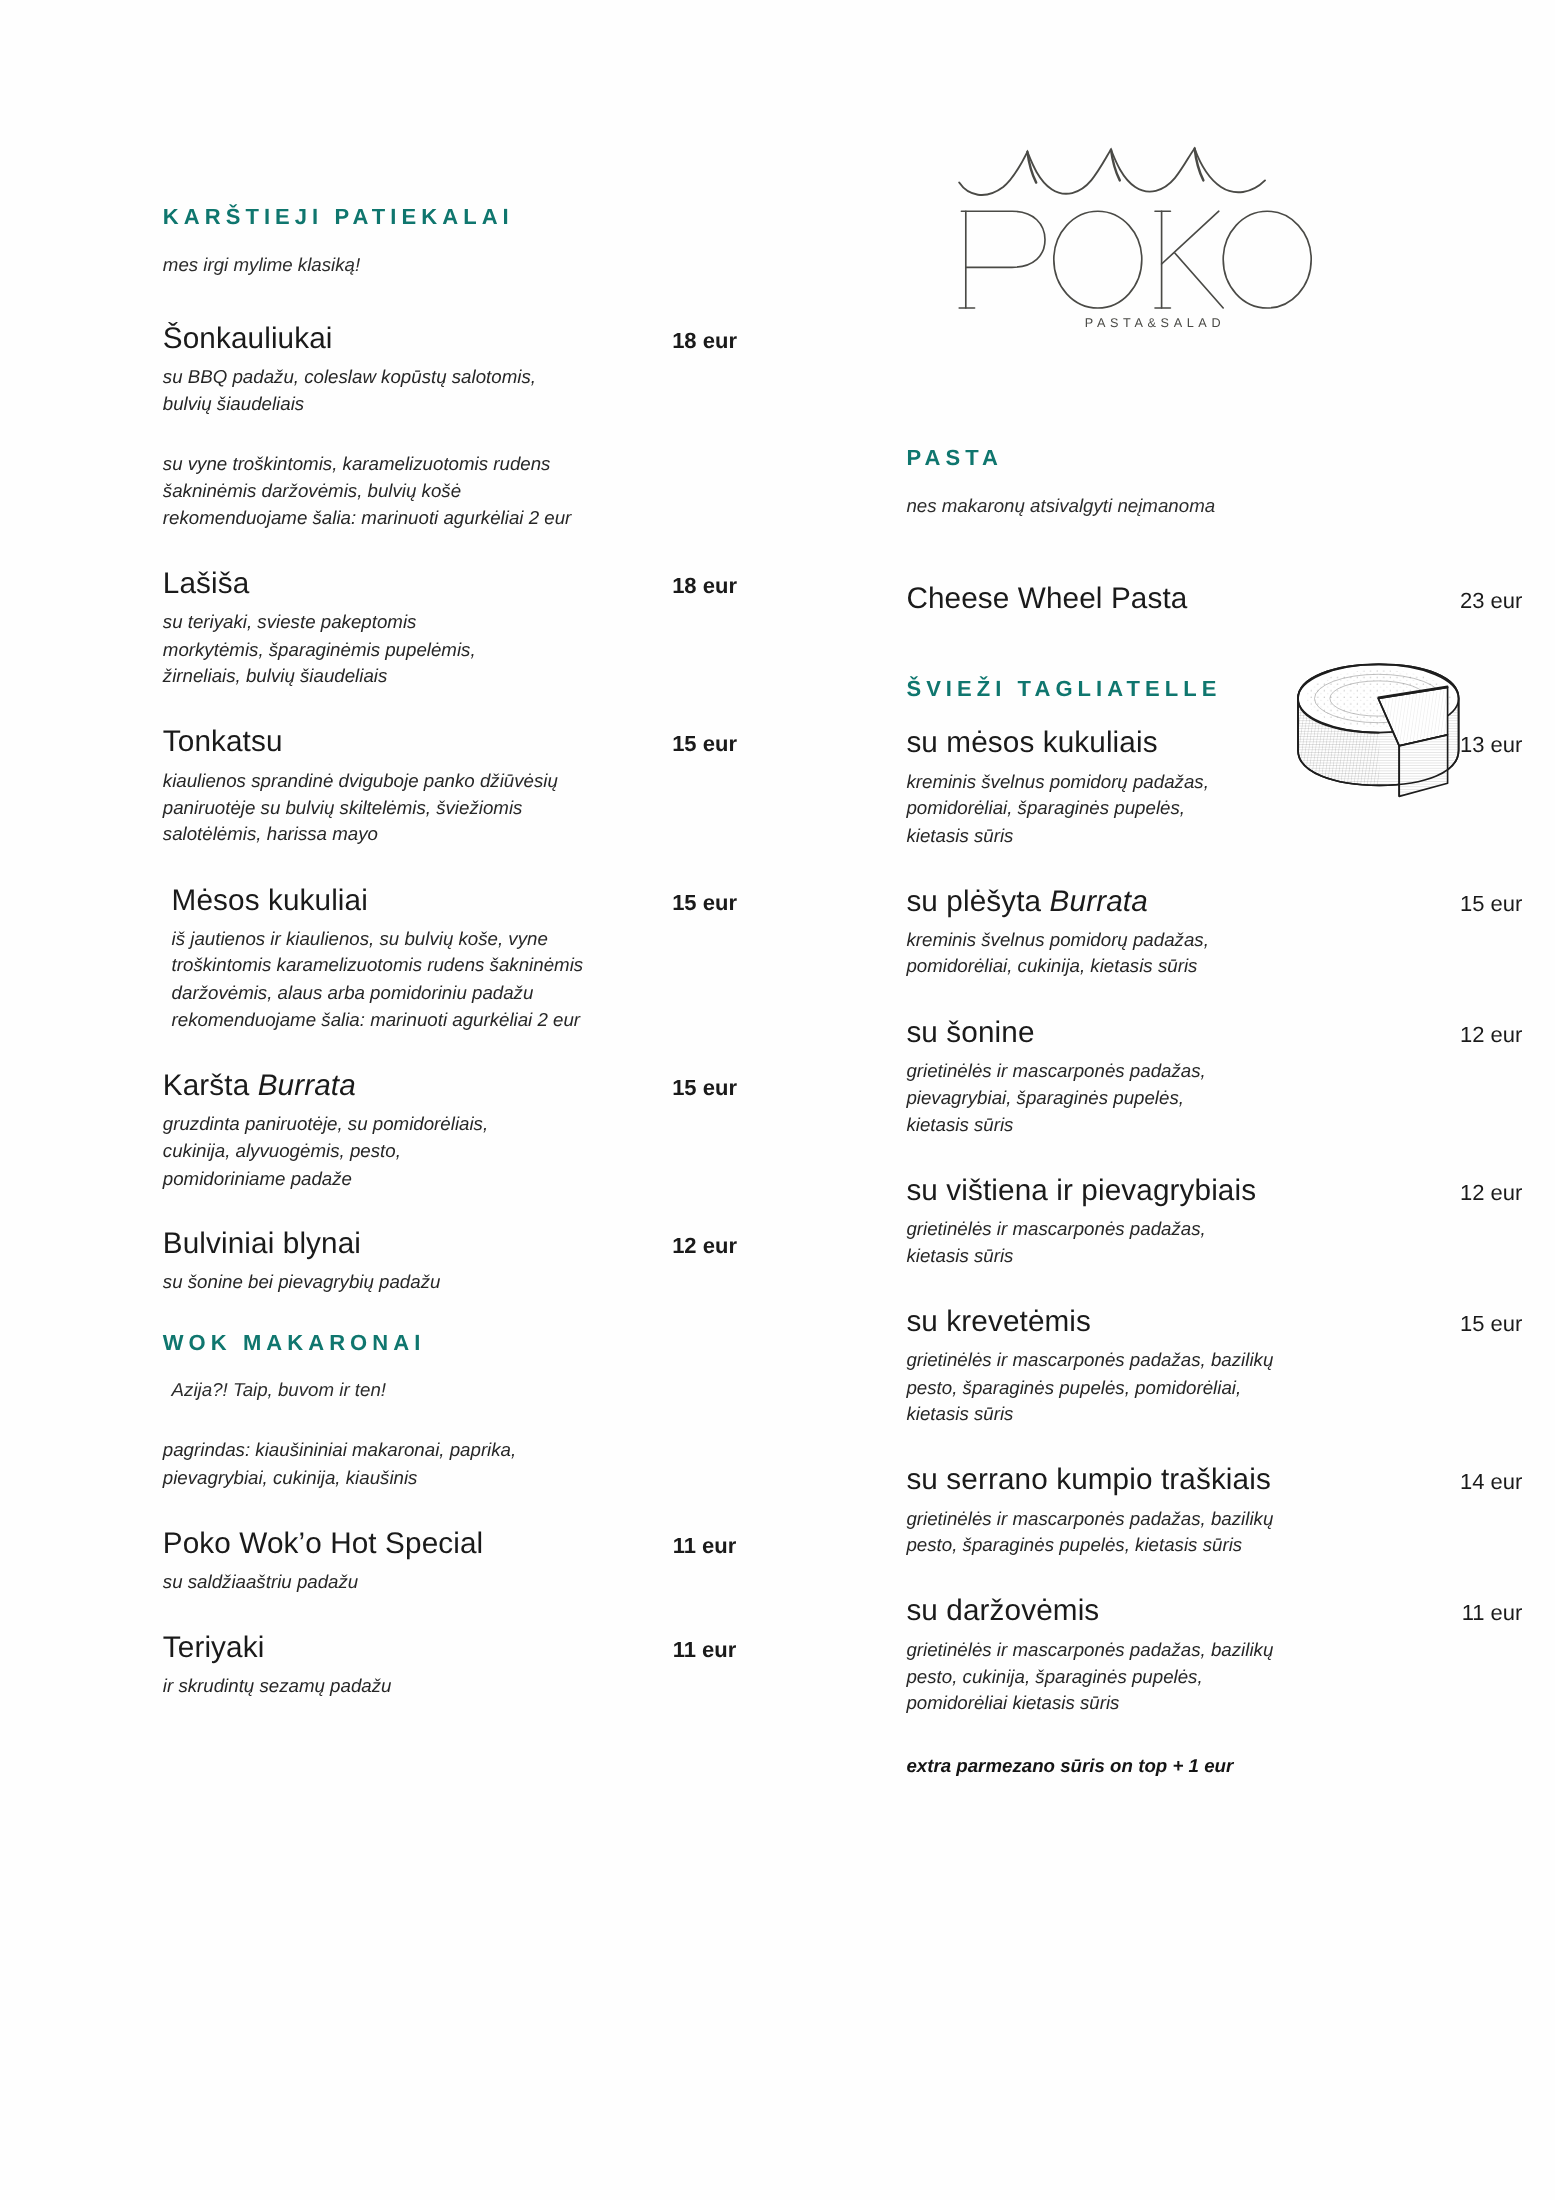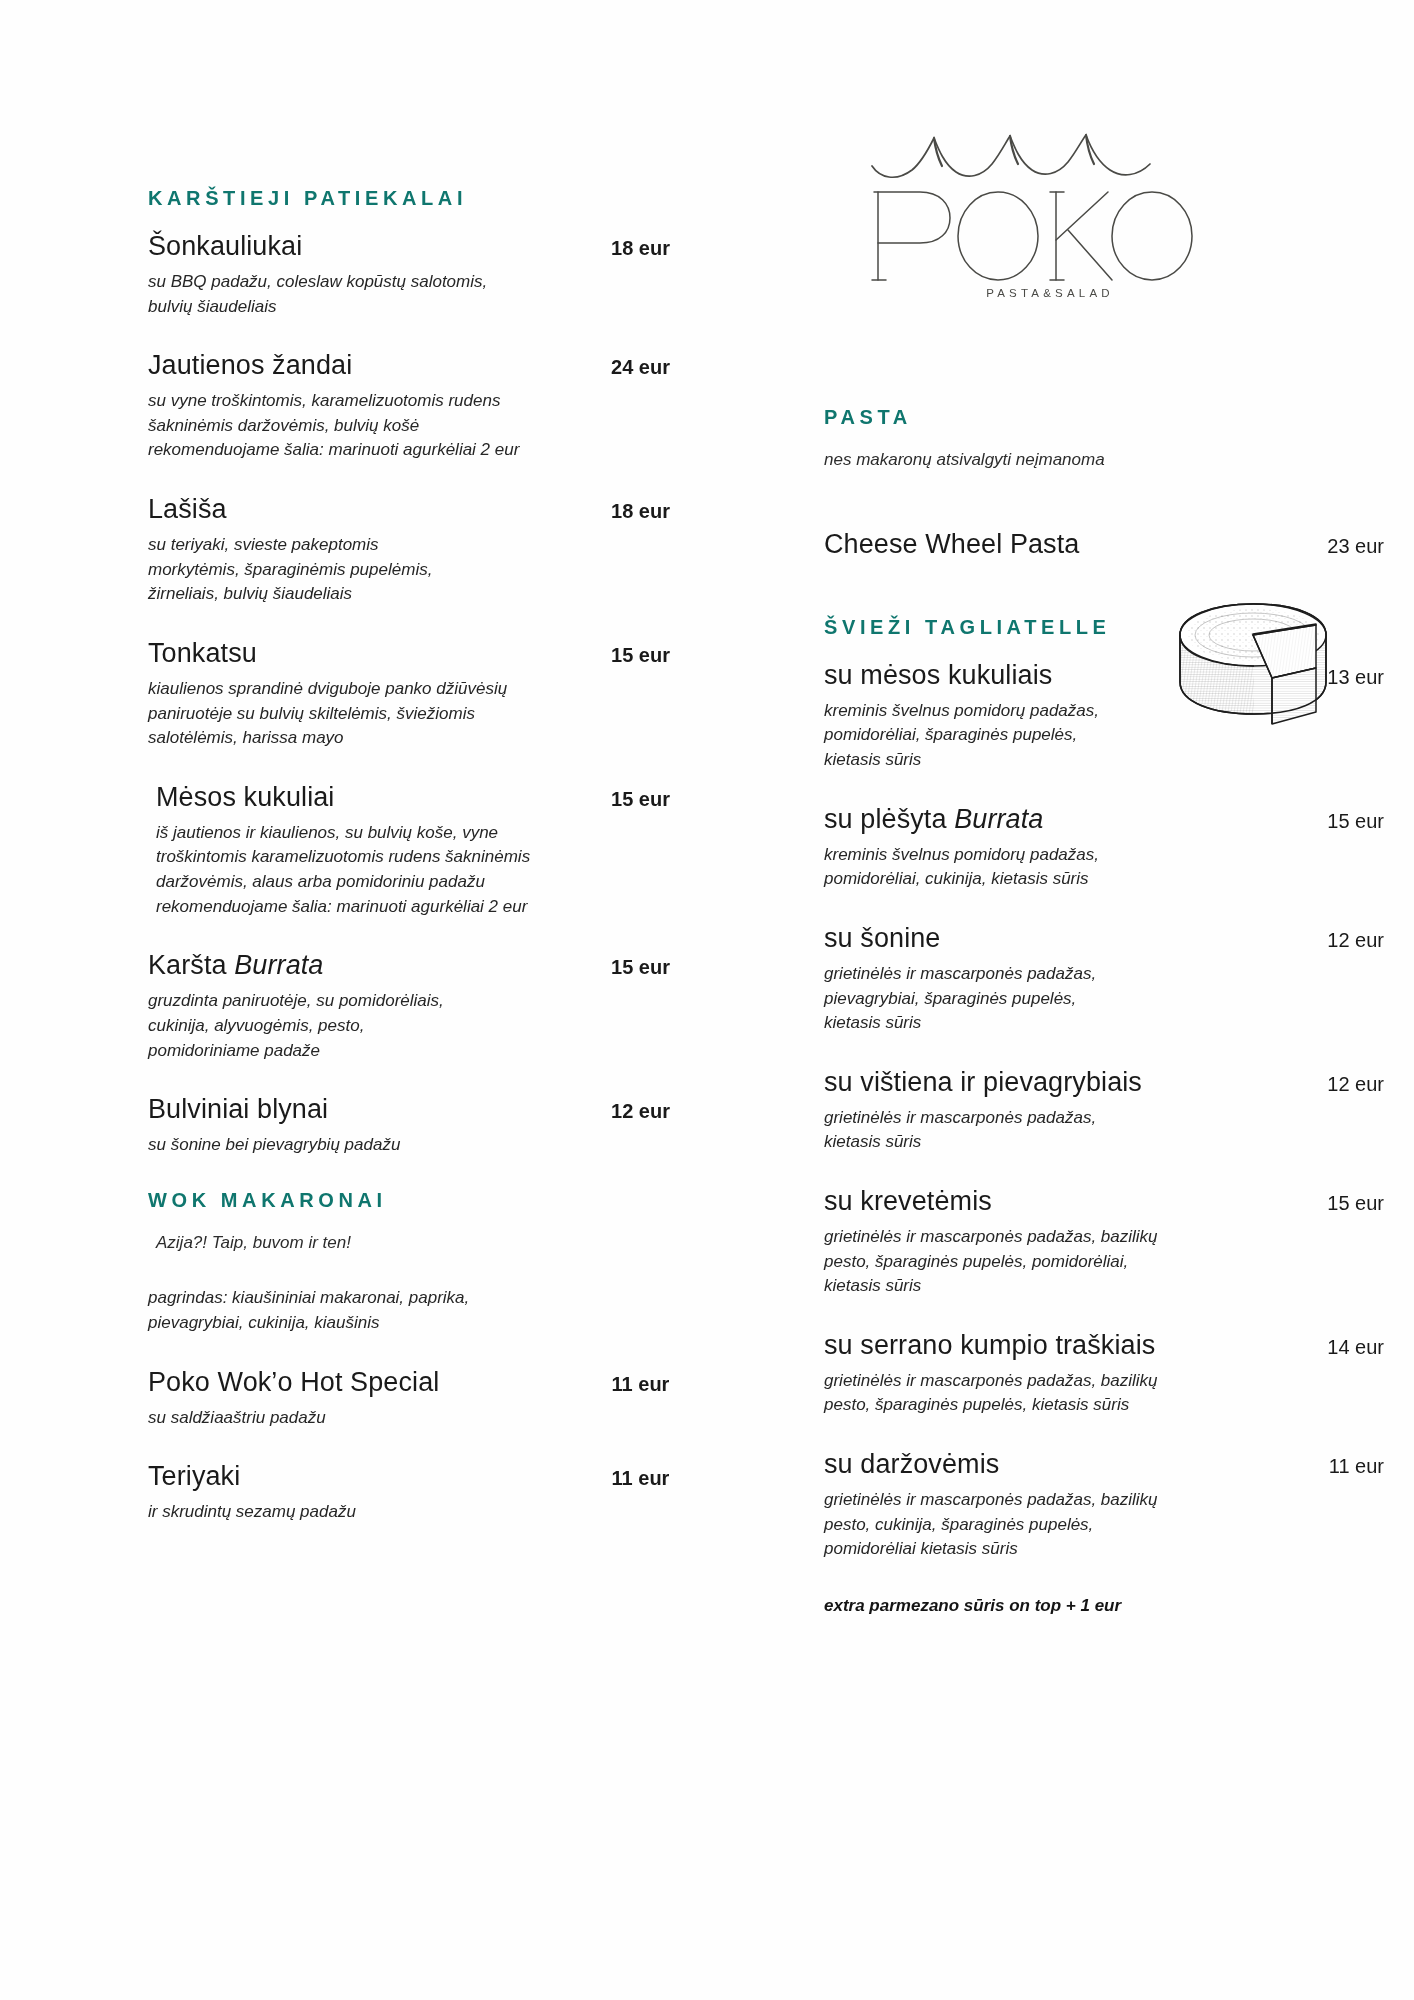--- a/index.html
+++ b/index.html
@@ -167,35 +167,32 @@
 
         <ellipse cx="292" cy="106" rx="40" ry="44"></ellipse>
       </g>
       <text x="190" y="167" fill="#4a4a46" font-family="'Liberation Sans', sans-serif" font-size="11.5" letter-spacing="4.2" text-anchor="middle">PASTA&amp;SALAD</text>
     </svg>
   </div>
 
   <div class="col-left">
 
     <h2 class="section-head">KARŠTIEJI PATIEKALAI</h2>
+    <p class="section-sub">mes irgi mylime klasiką!</p>
 
     <div class="item">
       <div class="item-row">
         <span class="item-name">Šonkauliukai</span>
         <span class="item-price">18 eur</span>
       </div>
       <div class="item-desc">su BBQ padažu, coleslaw kopūstų salotomis,
 bulvių šiaudeliais</div>
     </div>
 
     <div class="item">
-      <div class="item-row">
-        <span class="item-name">Jautienos žandai</span>
-        <span class="item-price">24 eur</span>
-      </div>
       <div class="item-desc">su vyne troškintomis, karamelizuotomis rudens
 šakninėmis daržovėmis, bulvių košė
 rekomenduojame šalia: marinuoti agurkėliai 2 eur</div>
     </div>
 
     <div class="item">
       <div class="item-row">
         <span class="item-name">Lašiša</span>
         <span class="item-price">18 eur</span>
       </div>

